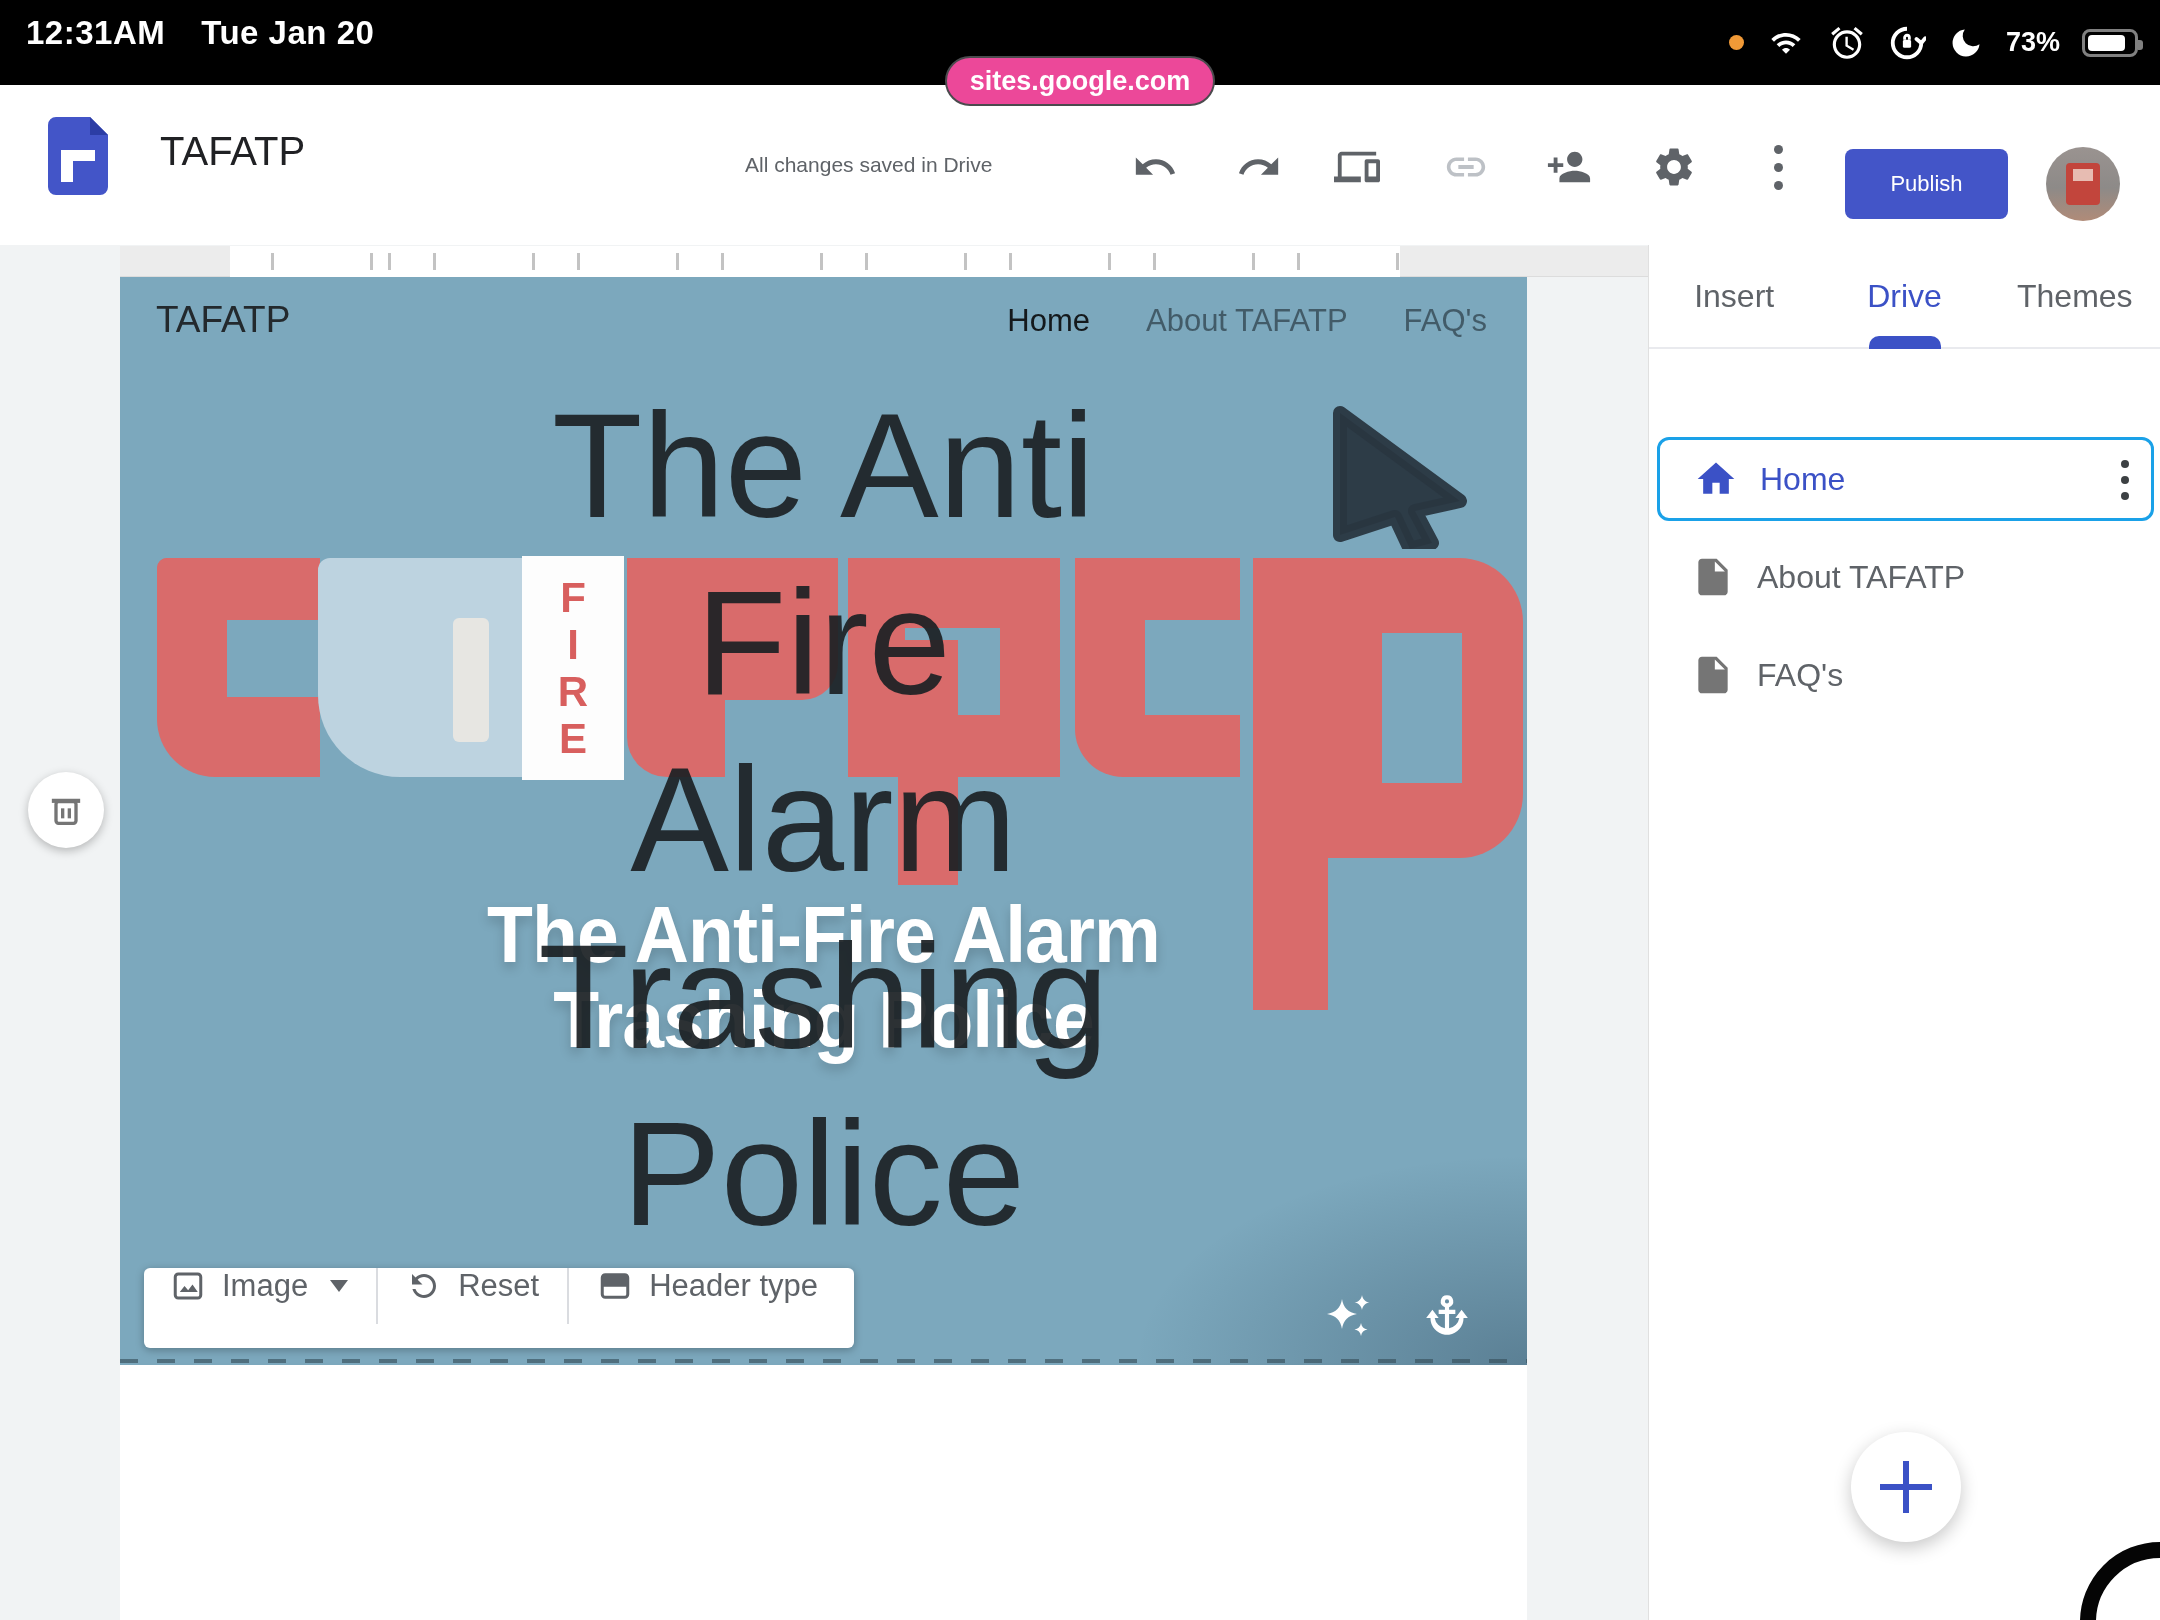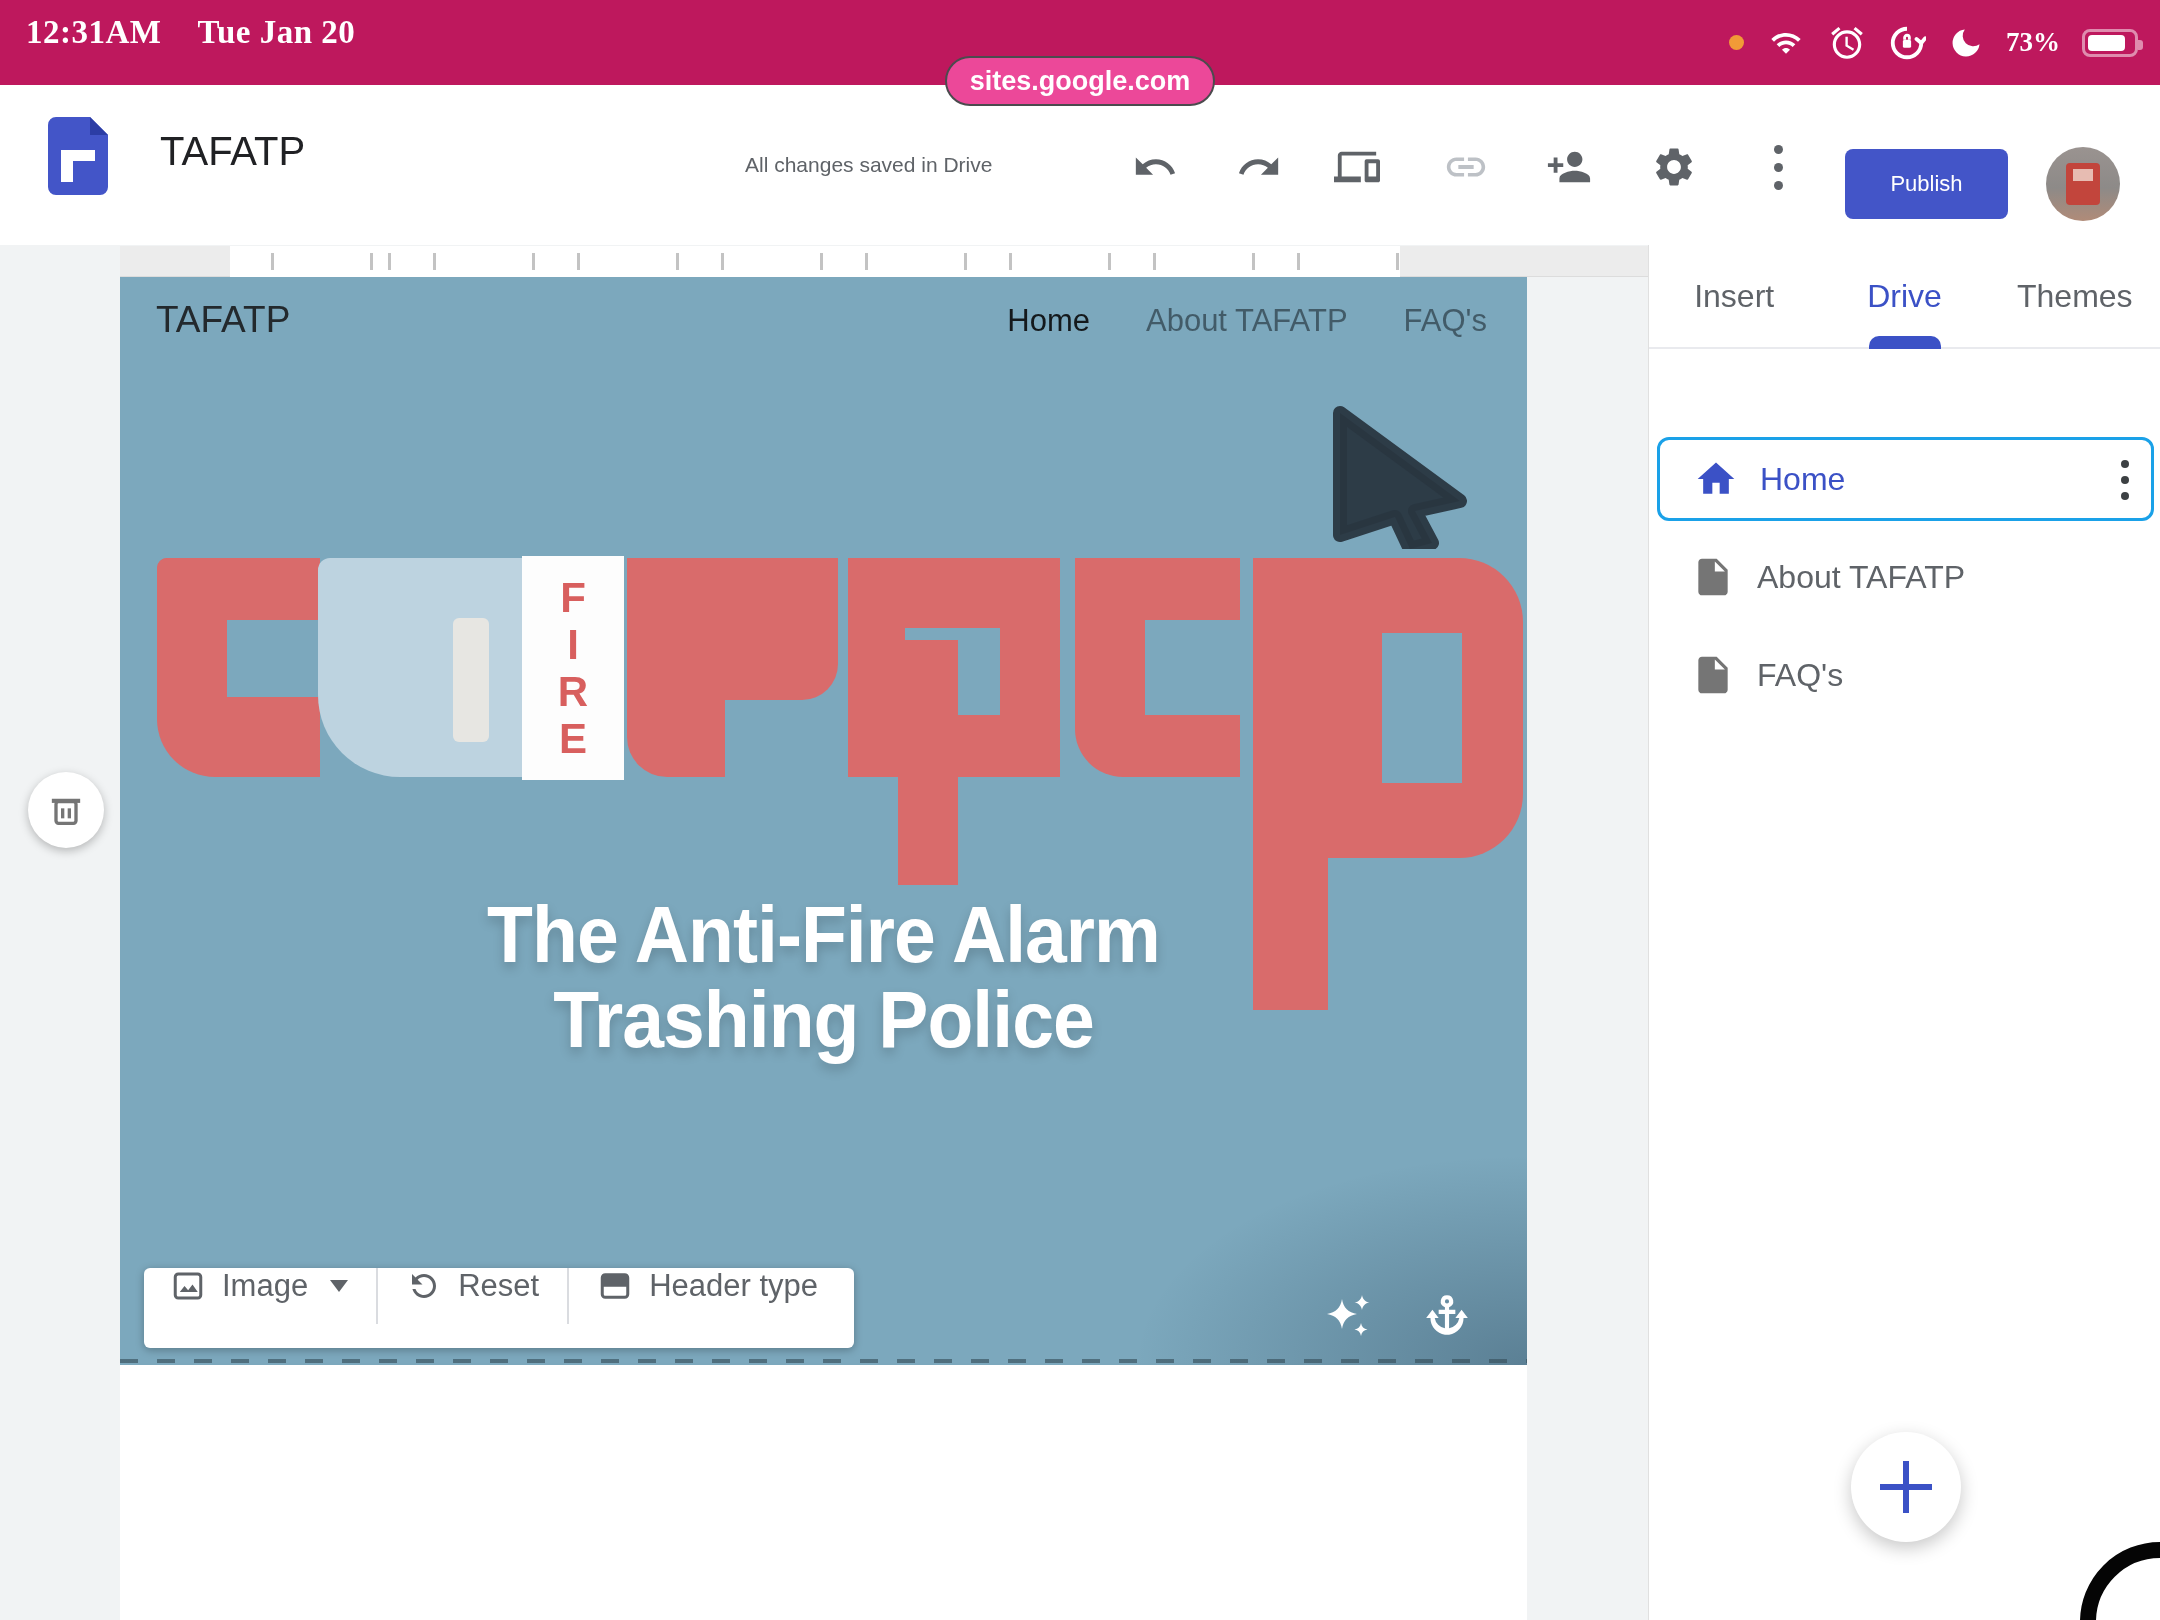--- a/index.html
+++ b/index.html
@@ -1,20 +1,20 @@
 <!DOCTYPE html>
 <html><head>
 <meta charset="utf-8">
 <style>
   * { margin:0; padding:0; box-sizing:border-box; }
   body { font-family:"Liberation Sans", sans-serif; background:#fff; }
   .screen { position:relative; width:2160px; height:1620px; overflow:hidden; background:#fff; }
 
   
-  .statusbar { position:absolute; left:0; top:0; width:2160px; height:108px; background:#be185d; color:#fff;font-family:Liberation Serif, serif; }
+  .statusbar { position:absolute; left:0; top:0; width:2160px; height:108px; background:#000000; color:#fff; }
   .sb-left { position:absolute; left:26px; top:14px; font-size:33px; font-weight:bold; letter-spacing:.5px; }
   .sb-left .sb-date { margin-left:36px; font-weight:bold; }
   .sb-right { position:absolute; right:22px; top:0; height:85px; display:flex; align-items:center; gap:22px; }
   .dot-orange { width:15px; height:15px; border-radius:50%; background:#f19a37; }
   .sb-batt-pct { font-size:27px; font-weight:600; }
   .battery { position:relative; width:56px; height:28px; border:3px solid rgba(255,255,255,.5); border-radius:8px; }
   .battery .fill { position:absolute; left:3px; top:3px; bottom:3px; width:73%; background:#fff; border-radius:4px; }
   .battery .nub { position:absolute; right:-8px; top:8px; width:5px; height:10px; background:rgba(255,255,255,.5); border-radius:0 3px 3px 0; }
 
   
@@ -273,20 +273,27 @@
           <div>The Anti-Fire Alarm</div>
         </div>
         <div class="bg-slogan" style="top:697px">
           <div>Trashing Police</div>
         </div>
 
         <svg class="cursor-arrow" viewBox="0 0 152 146">
           <path d="M22 10 L142 98 L97 108 L114 140 L92 146 L77 114 L22 132 Z" fill="rgba(41,54,64,.95)" stroke="rgba(41,54,64,.95)" stroke-width="14" stroke-linejoin="round"></path>
         </svg>
 
+        <div class="hero-title">
+          <div>The Anti</div>
+          <div>Fire</div>
+          <div>Alarm</div>
+          <div>Trashing</div>
+          <div>Police</div>
+        </div>
 
         <div class="hero-toolbar">
           <div class="ht-group">
             <svg width="36" height="36" viewBox="0 0 24 24" fill="none" stroke="#5f6368" stroke-width="2">
                 <rect x="3.5" y="4" width="17" height="16" rx="2"></rect>
                 <path d="M6.5 16l3.2-4 2.4 2.9L15 11l3.5 5z" fill="#5f6368" stroke="none"></path>
               </svg>
             <span>Image</span>
             <span class="caret-down"></span>
           </div>

